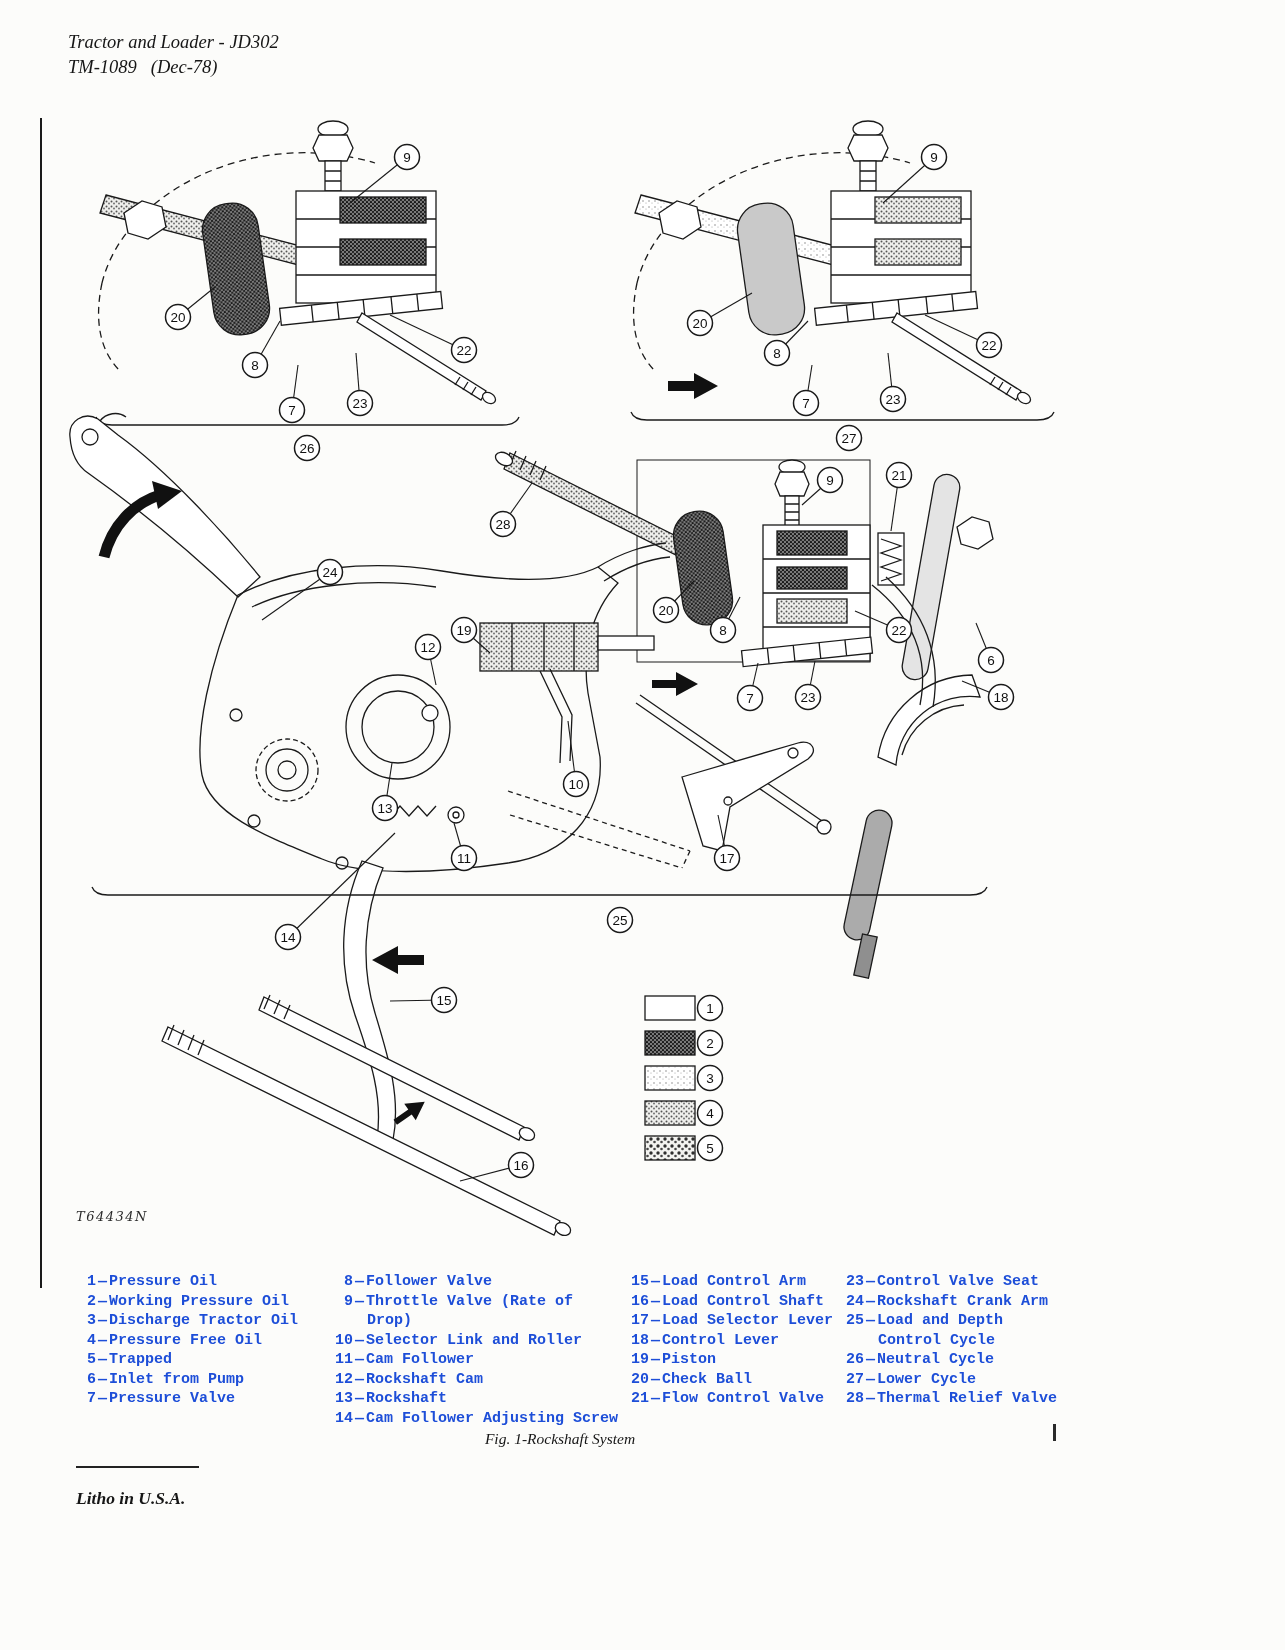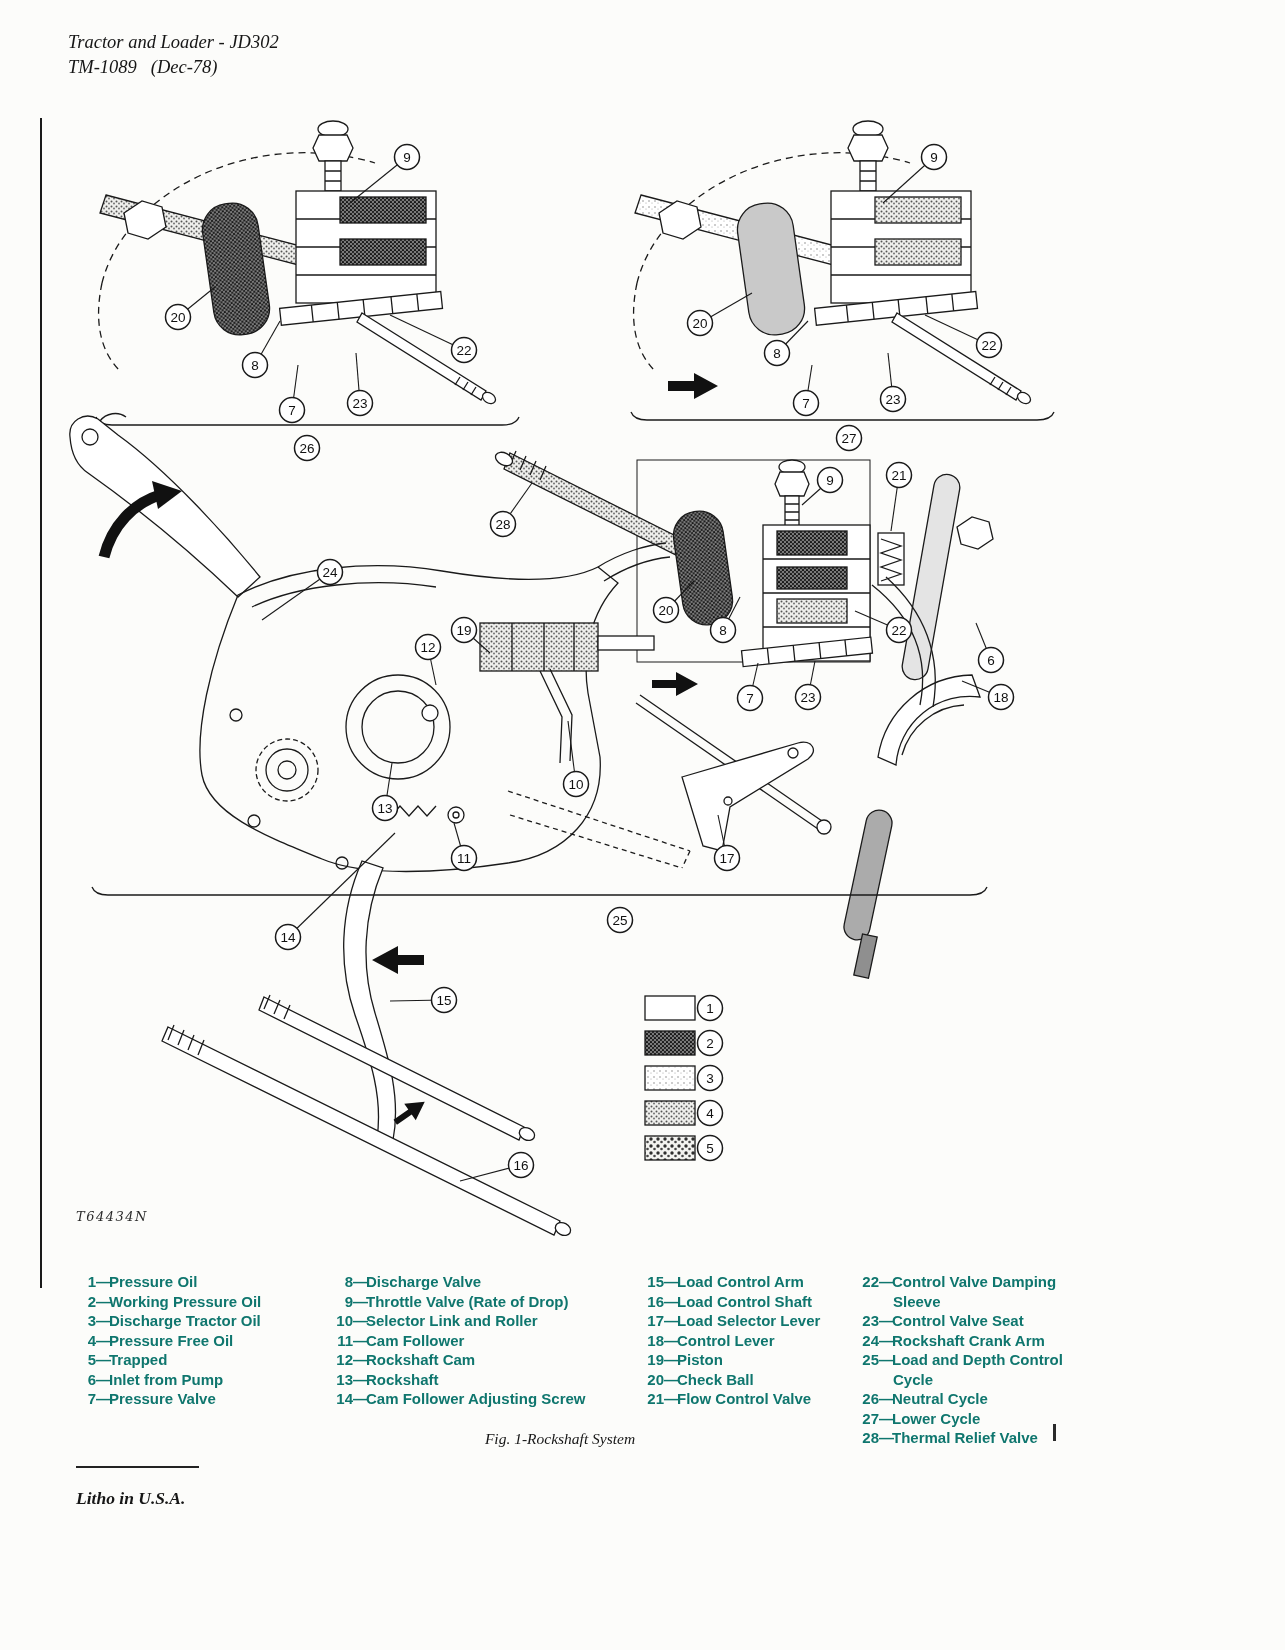--- a/index.html
+++ b/index.html
@@ -27,26 +27,26 @@
   .dash { stroke-dasharray:7 5; }
   .dash2 { stroke-dasharray:5 4; }
   .callout-circle { fill:#fff; stroke:#1a1a1a; stroke-width:1.5; }
   .callout-text { font-family:"Liberation Sans", sans-serif; font-size:13.5px; fill:#111; text-anchor:middle; }
   .leader { stroke:#1a1a1a; stroke-width:1.1; }
   .photo-code { position:absolute; left:76px; top:1209px;
     font-family:"DejaVu Serif", serif; font-style:italic; font-size:13px;
     letter-spacing:1.5px; color:#2a2a2a; }
   
   .parts-list { position:absolute; left:74px; top:1272px; display:flex;
-    font-family:Liberation Sans, sans-serif; font-weight:700; font-size:15px;
-    line-height:19.5px; color:#0f766e; }
+    font-family:Liberation Mono, monospace; font-weight:700; font-size:15px;
+    line-height:19.5px; color:#1d4ed8; }
   .parts-col { flex:0 0 auto; }
   .parts-col:nth-child(1){ width:257px; }
   .parts-col:nth-child(2){ width:296px; }
-  .parts-col:nth-child(3){ width:215px;margin-left:15px; }
+  .parts-col:nth-child(3){ width:215px; }
   .parts-col:nth-child(4){ width:222px; }
   .part-item { padding-left:36px; text-indent:-36px; }
   .part-num { display:inline-block; width:22px; text-align:right; text-indent:0; }
   .part-dash { display:inline-block; width:13px; text-align:center; text-indent:0; }
   .caption { position:absolute; left:400px; top:1430px; width:320px; text-align:center;
     font-style:italic; font-size:15.5px; }
   .right-tick { position:absolute; left:1053px; top:1424px; width:3px; height:17px; background:#2a2a2a; }
   .footer { position:absolute; left:76px; top:1466px; display:inline-block;
     font-style:italic; font-weight:700; font-size:17.5px;
     border-top:2px solid #222; padding-top:20px; padding-right:14px; }
@@ -455,39 +455,38 @@
       <div class="parts-col">
         <div class="part-item"><span class="part-num">1</span><span class="part-dash">—</span><span class="part-label">Pressure Oil</span></div>
         <div class="part-item"><span class="part-num">2</span><span class="part-dash">—</span><span class="part-label">Working Pressure Oil</span></div>
         <div class="part-item"><span class="part-num">3</span><span class="part-dash">—</span><span class="part-label">Discharge Tractor Oil</span></div>
         <div class="part-item"><span class="part-num">4</span><span class="part-dash">—</span><span class="part-label">Pressure Free Oil</span></div>
         <div class="part-item"><span class="part-num">5</span><span class="part-dash">—</span><span class="part-label">Trapped</span></div>
         <div class="part-item"><span class="part-num">6</span><span class="part-dash">—</span><span class="part-label">Inlet from Pump</span></div>
         <div class="part-item"><span class="part-num">7</span><span class="part-dash">—</span><span class="part-label">Pressure Valve</span></div>
       </div>
       <div class="parts-col">
-        <div class="part-item"><span class="part-num">8</span><span class="part-dash">—</span><span class="part-label">Discharge Valve</span></div>
+        <div class="part-item"><span class="part-num">8</span><span class="part-dash">—</span><span class="part-label">Follower Valve</span></div>
         <div class="part-item"><span class="part-num">9</span><span class="part-dash">—</span><span class="part-label">Throttle Valve (Rate of Drop)</span></div>
         <div class="part-item"><span class="part-num">10</span><span class="part-dash">—</span><span class="part-label">Selector Link and Roller</span></div>
         <div class="part-item"><span class="part-num">11</span><span class="part-dash">—</span><span class="part-label">Cam Follower</span></div>
         <div class="part-item"><span class="part-num">12</span><span class="part-dash">—</span><span class="part-label">Rockshaft Cam</span></div>
         <div class="part-item"><span class="part-num">13</span><span class="part-dash">—</span><span class="part-label">Rockshaft</span></div>
         <div class="part-item"><span class="part-num">14</span><span class="part-dash">—</span><span class="part-label">Cam Follower Adjusting Screw</span></div>
       </div>
       <div class="parts-col">
         <div class="part-item"><span class="part-num">15</span><span class="part-dash">—</span><span class="part-label">Load Control Arm</span></div>
         <div class="part-item"><span class="part-num">16</span><span class="part-dash">—</span><span class="part-label">Load Control Shaft</span></div>
         <div class="part-item"><span class="part-num">17</span><span class="part-dash">—</span><span class="part-label">Load Selector Lever</span></div>
         <div class="part-item"><span class="part-num">18</span><span class="part-dash">—</span><span class="part-label">Control Lever</span></div>
         <div class="part-item"><span class="part-num">19</span><span class="part-dash">—</span><span class="part-label">Piston</span></div>
         <div class="part-item"><span class="part-num">20</span><span class="part-dash">—</span><span class="part-label">Check Ball</span></div>
         <div class="part-item"><span class="part-num">21</span><span class="part-dash">—</span><span class="part-label">Flow Control Valve</span></div>
       </div>
       <div class="parts-col">
-        <div class="part-item"><span class="part-num">22</span><span class="part-dash">—</span><span class="part-label">Control Valve Damping Sleeve</span></div>
         <div class="part-item"><span class="part-num">23</span><span class="part-dash">—</span><span class="part-label">Control Valve Seat</span></div>
         <div class="part-item"><span class="part-num">24</span><span class="part-dash">—</span><span class="part-label">Rockshaft Crank Arm</span></div>
         <div class="part-item"><span class="part-num">25</span><span class="part-dash">—</span><span class="part-label">Load and Depth Control Cycle</span></div>
         <div class="part-item"><span class="part-num">26</span><span class="part-dash">—</span><span class="part-label">Neutral Cycle</span></div>
         <div class="part-item"><span class="part-num">27</span><span class="part-dash">—</span><span class="part-label">Lower Cycle</span></div>
         <div class="part-item"><span class="part-num">28</span><span class="part-dash">—</span><span class="part-label">Thermal Relief Valve</span></div>
       </div>
     </div>
 
   <div class="caption">Fig. 1-Rockshaft System</div>

